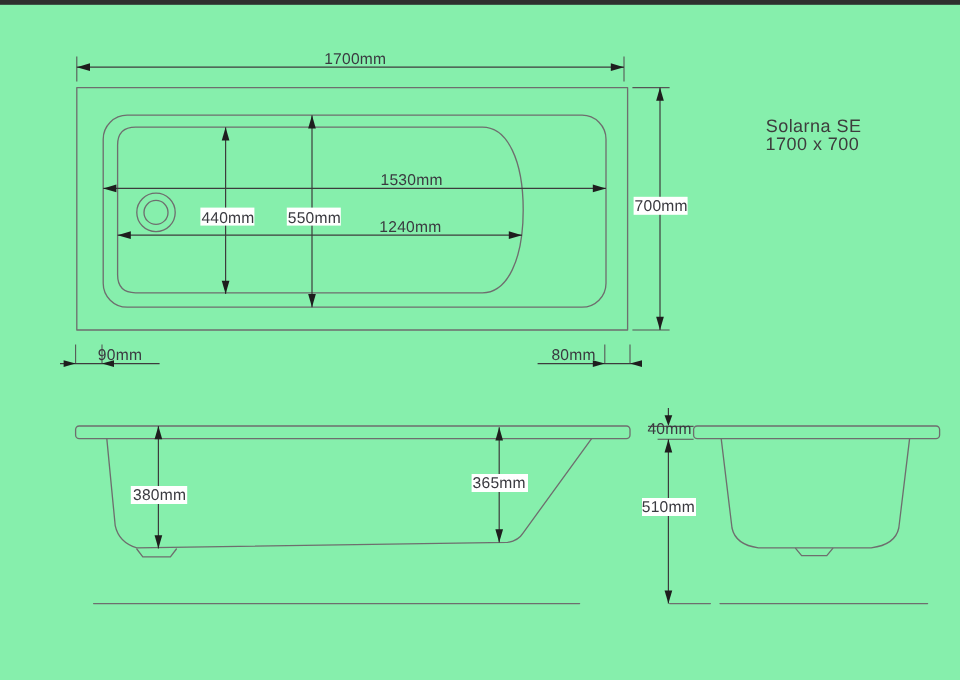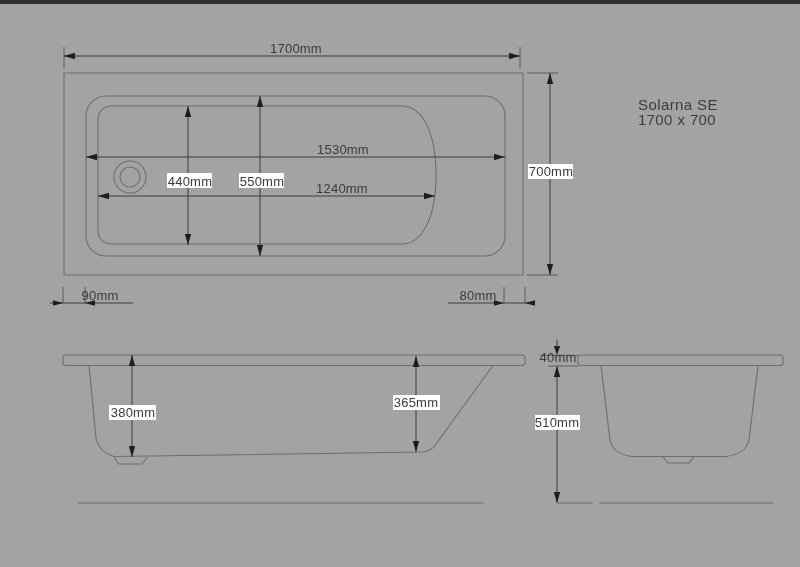--- a/index.html
+++ b/index.html
@@ -1,16 +1,16 @@
 <!DOCTYPE html>
 <html><head>
 <meta charset="utf-8">
 <style>
   html,body{margin:0;padding:0;background:#ffffff;}
-  .page{position:relative;width:800px;height:567px;background:#a3a3a3;overflow:hidden;text-align:center;}
+  .page{position:relative;width:800px;height:567px;background:#86efac;overflow:hidden;text-align:center;}
   svg text{
     font-family:"Liberation Sans","DejaVu Sans",sans-serif;
     fill:#3a3a40;
     font-size:13px;
     letter-spacing:.2px;
   }
   svg text.title{font-size:15px;fill:#3d3d3d;letter-spacing:.4px;}
   .outline{stroke:#6e6e6e;stroke-width:1.1;fill:none;stroke-linejoin:round;stroke-linecap:round;}
   .dim{stroke:#3c3c3c;stroke-width:1;fill:none;}
   .ext{stroke:#555555;stroke-width:.9;fill:none;}

